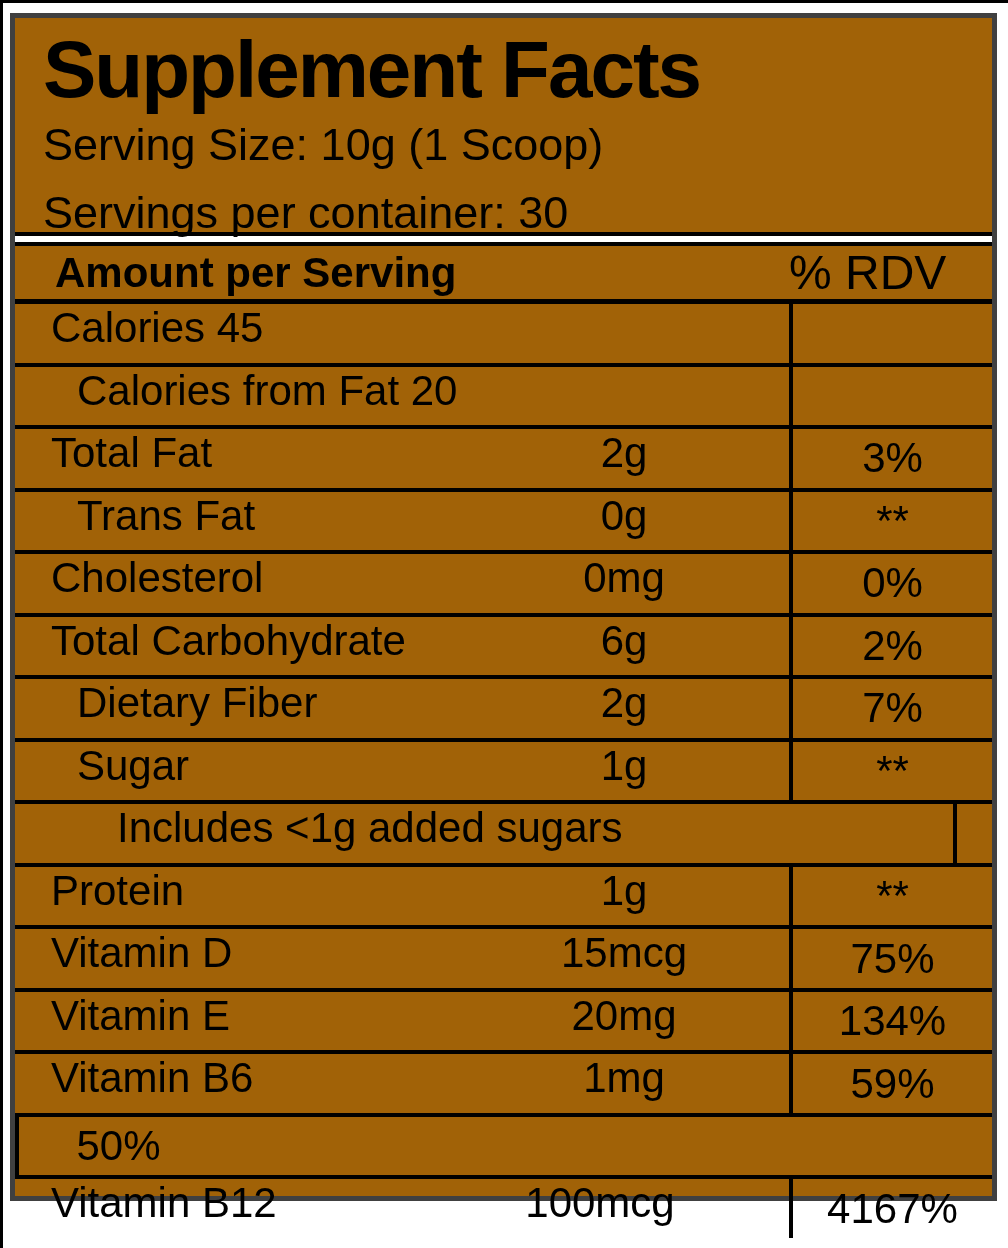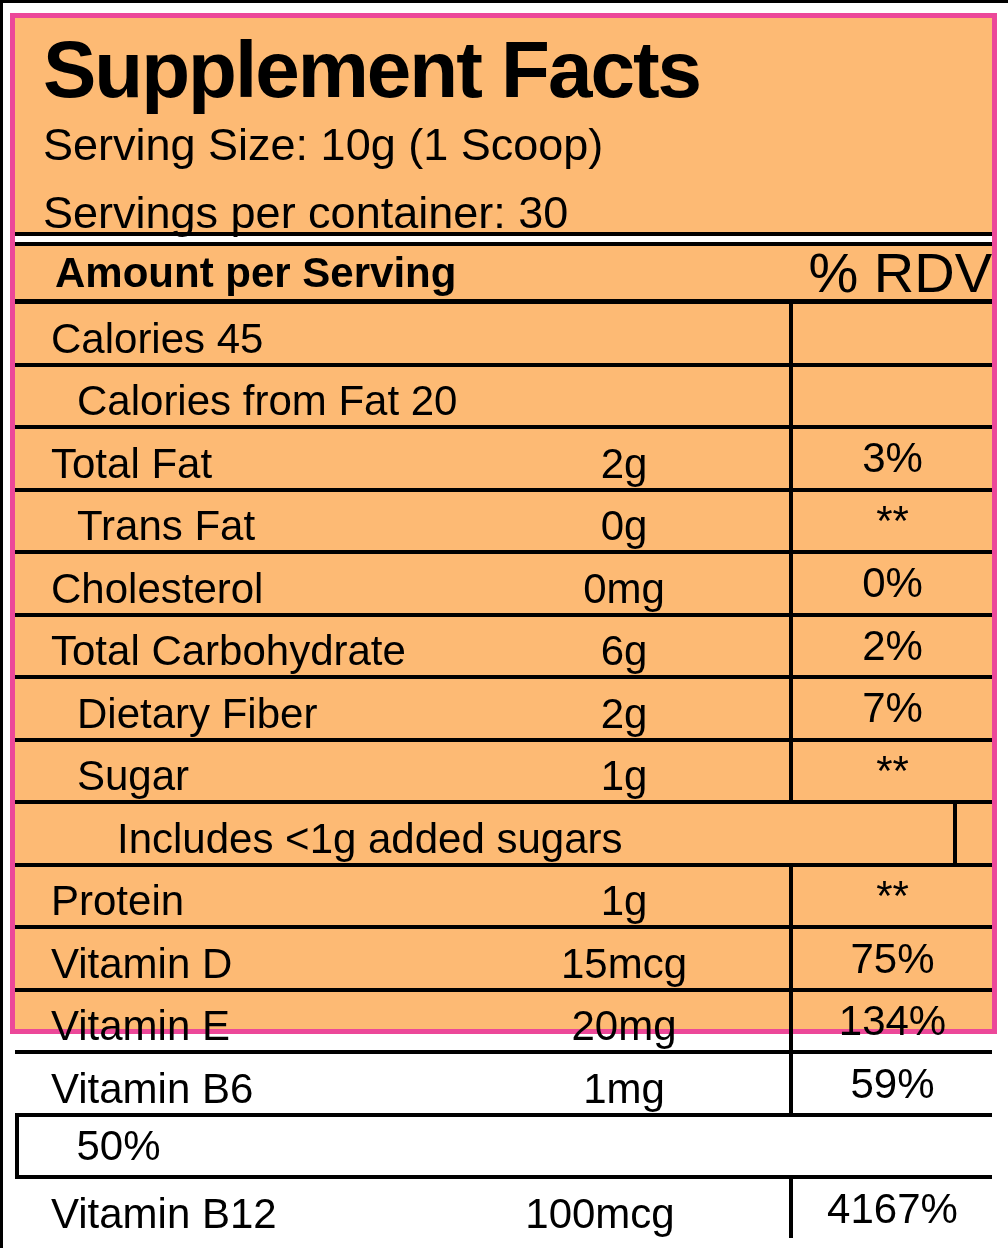--- a/index.html
+++ b/index.html
@@ -6,47 +6,47 @@
   body {
     width: 1008px; height: 1248px; position: relative; overflow: hidden;
     font-family: "Liberation Sans", "DejaVu Sans", sans-serif;
     color: #000;
   }
   .edge-top  { position: absolute; left: 0; top: 0; width: 1008px; height: 3px; background: #000; }
   .edge-left { position: absolute; left: 0; top: 0; width: 3px; height: 1248px; background: #000; }
 
   .facts-panel {
     position: absolute; left: 10px; top: 13px;
-    width: 987px; height: 1021px;
-    border: 5px solid #ec4899; box-sizing: border-box;
-    background: #fdba74;
+    width: 987px; height: 1188px;
+    border: 5px solid #404040; box-sizing: border-box;
+    background: #a16207;
   }
 
   
   .header { height: 204px; padding: 10px 20px 0 28px; box-sizing: content-box; border-bottom: 4px solid #000; }
   .title { font-size: 80px; font-weight: bold; letter-spacing: -2px; line-height: 84px; white-space: nowrap; }
   .serving-line { font-size: 45px; line-height: 50px; margin-top: 18px; }
   .serving-line.first { margin-top: 8px; }
 
   .rule-gap { height: 6px; background: #fff; }
 
   
   .col-header {
     height: 62px; box-sizing: border-box;
     border-top: 4px solid #000; border-bottom: 5px solid #000;
     display: flex; align-items: center;
   }
   .col-header-left  { flex: 1; padding-left: 40px; font-size: 42px; font-weight: bold; }
-  .col-header-right { width: 203px; text-align: right; font-size: 56px; }
+  .col-header-right { width: 203px; text-align: left; font-size: 48px; }
 
   
   .rows { height: 934px; display: flex; flex-direction: column; }
   .row { flex: 1; display: flex; align-items: stretch; border-bottom: 4px solid #000; box-sizing: border-box; font-size: 42px; }
   .row:last-child { border-bottom: none; gap: 24px; }
-  .cell-main { flex: 1; display: flex; align-items: flex-end; }
+  .cell-main { flex: 1; display: flex; align-items: flex-start; }
   .nutrient-label { white-space: nowrap; }
   .indent-0 .nutrient-label { padding-left: 36px; }
   .indent-1 .nutrient-label { padding-left: 62px; }
   .indent-2 .nutrient-label { padding-left: 102px; }
   .nutrient-amount { width: 330px; margin-left: auto; text-align: center; white-space: nowrap; }
   .cell-rdv {
     width: 203px; box-sizing: border-box; border-left: 4px solid #000;
     display: flex; align-items: center; justify-content: center; white-space: nowrap;
   }
 </style>

